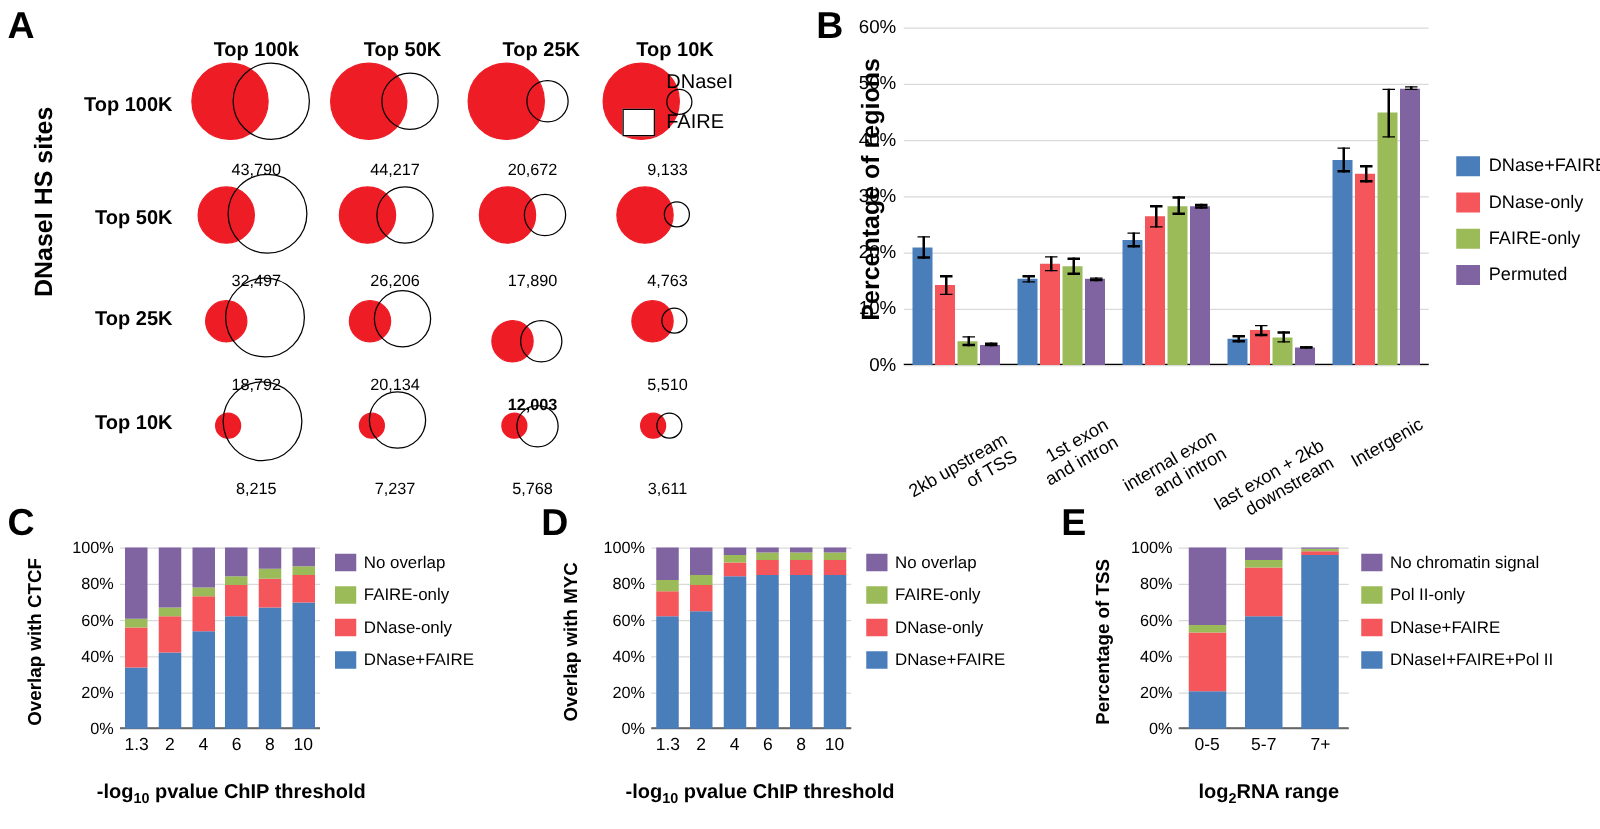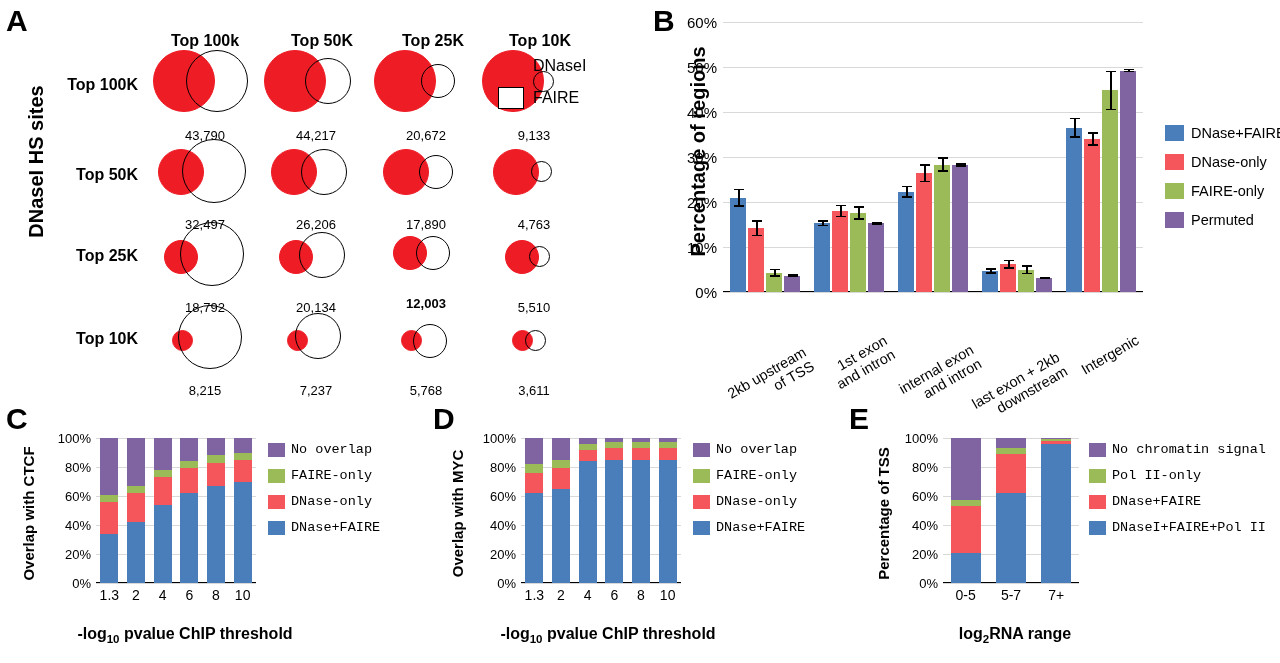--- a/index.html
+++ b/index.html
@@ -82,21 +82,21 @@
   .stick { position:absolute; right:100%; margin-right:5px; font-size:13px; transform:translateY(-50%); }
   .saxis { position:absolute; left:0; bottom:0; width:100%; height:1.5px; background:#000; }
   .sbar { position:absolute; bottom:0; }
   .sseg { position:absolute; width:100%; }
   .sxlab { position:absolute; top:100%; margin-top:4px; font-size:14px; text-align:center; }
   .sylabel {
     position:absolute; transform:rotate(-90deg);
     font-size:15px; font-weight:bold; text-align:center;
   }
   .sxtitle { position:absolute; font-size:16px; font-weight:bold; text-align:center; }
-  .legendS { position:absolute; font-size:13.5px;font-family:Liberation Mono, monospace; }
+  .legendS { position:absolute; font-size:13.5px; }
   .legendS .row { display:flex; align-items:center; margin-bottom:11px; }
   .legendS .sw { width:17px; height:14px; margin-right:6px; }
   .sub { font-size:0.72em; vertical-align:sub; }
 </style>
 </head>
 <body>
 
 <div id="panelA">
   <div class="panel-letter" style="left:6px; top:4px;">A</div>
   <div class="ylabel">DNaseI HS sites</div>
@@ -156,21 +156,21 @@
   <div class="venn-cell" style="left:150px; top:220px;">
     <div class="circ dnase" style="left:14px; top:20px; width:34px; height:34px;"></div>
     <div class="circ faire" style="left:30px; top:2px; width:64px; height:64px;"></div>
     <div class="count">18,792</div>
   </div>
   <div class="venn-cell" style="left:261px; top:220px;">
     <div class="circ dnase" style="left:18px; top:20px; width:34px; height:34px;"></div>
     <div class="circ faire" style="left:38px; top:12px; width:46px; height:46px;"></div>
     <div class="count">20,134</div>
   </div>
-  <div class="venn-cell" style="left:371px; top:216px;font-weight:bold;">
+  <div class="venn-cell" style="left:371px; top:236px;font-weight:bold;">
     <div class="circ dnase" style="left:22px; top:20px; width:34px; height:34px;"></div>
     <div class="circ faire" style="left:45px; top:20px; width:34px; height:34px;"></div>
     <div class="count">12,003</div>
   </div>
   <div class="venn-cell" style="left:479px; top:220px;">
     <div class="circ dnase" style="left:26px; top:20px; width:34px; height:34px;"></div>
     <div class="circ faire" style="left:50px; top:26px; width:21px; height:21px;"></div>
     <div class="count">5,510</div>
   </div>
 

